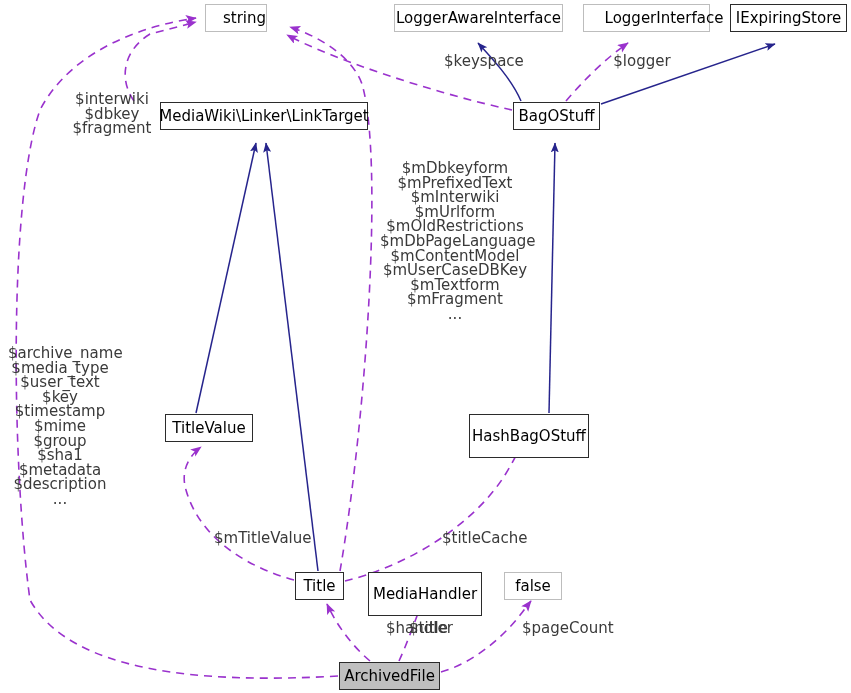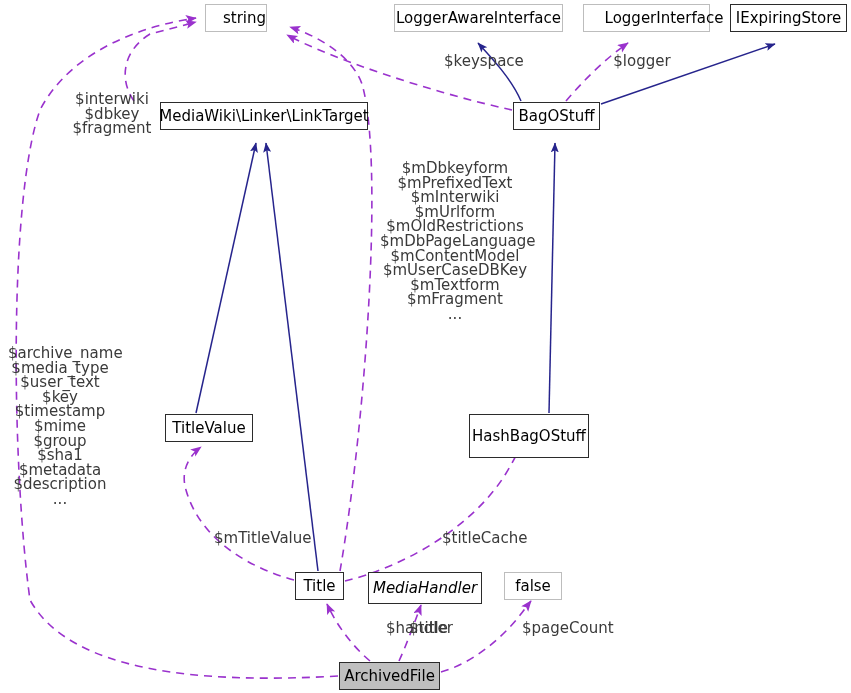--- a/index.html
+++ b/index.html
@@ -121,21 +121,21 @@
   </div>
 
   <div class="node solid" style="left:469px;top:414px;width:120px;height:44px;">
     <span>HashBagOStuff</span>
   </div>
 
   <div class="node solid" style="left:295px;top:572px;width:49px;height:28px;">
     <span>Title</span>
   </div>
 
-  <div class="node solid" style="left:368px;top:572px;width:114px;height:32px;font-style:italic;">
+  <div class="node solid" style="left:368px;top:572px;width:114px;height:44px;">
     <span>MediaHandler</span>
   </div>
 
   <div class="node light" style="left:504px;top:572px;width:58px;height:28px;">
     <span>false</span>
   </div>
 
   <div class="node current" style="left:339px;top:662px;width:101px;height:28px;">
     <span>ArchivedFile</span>
   </div>

